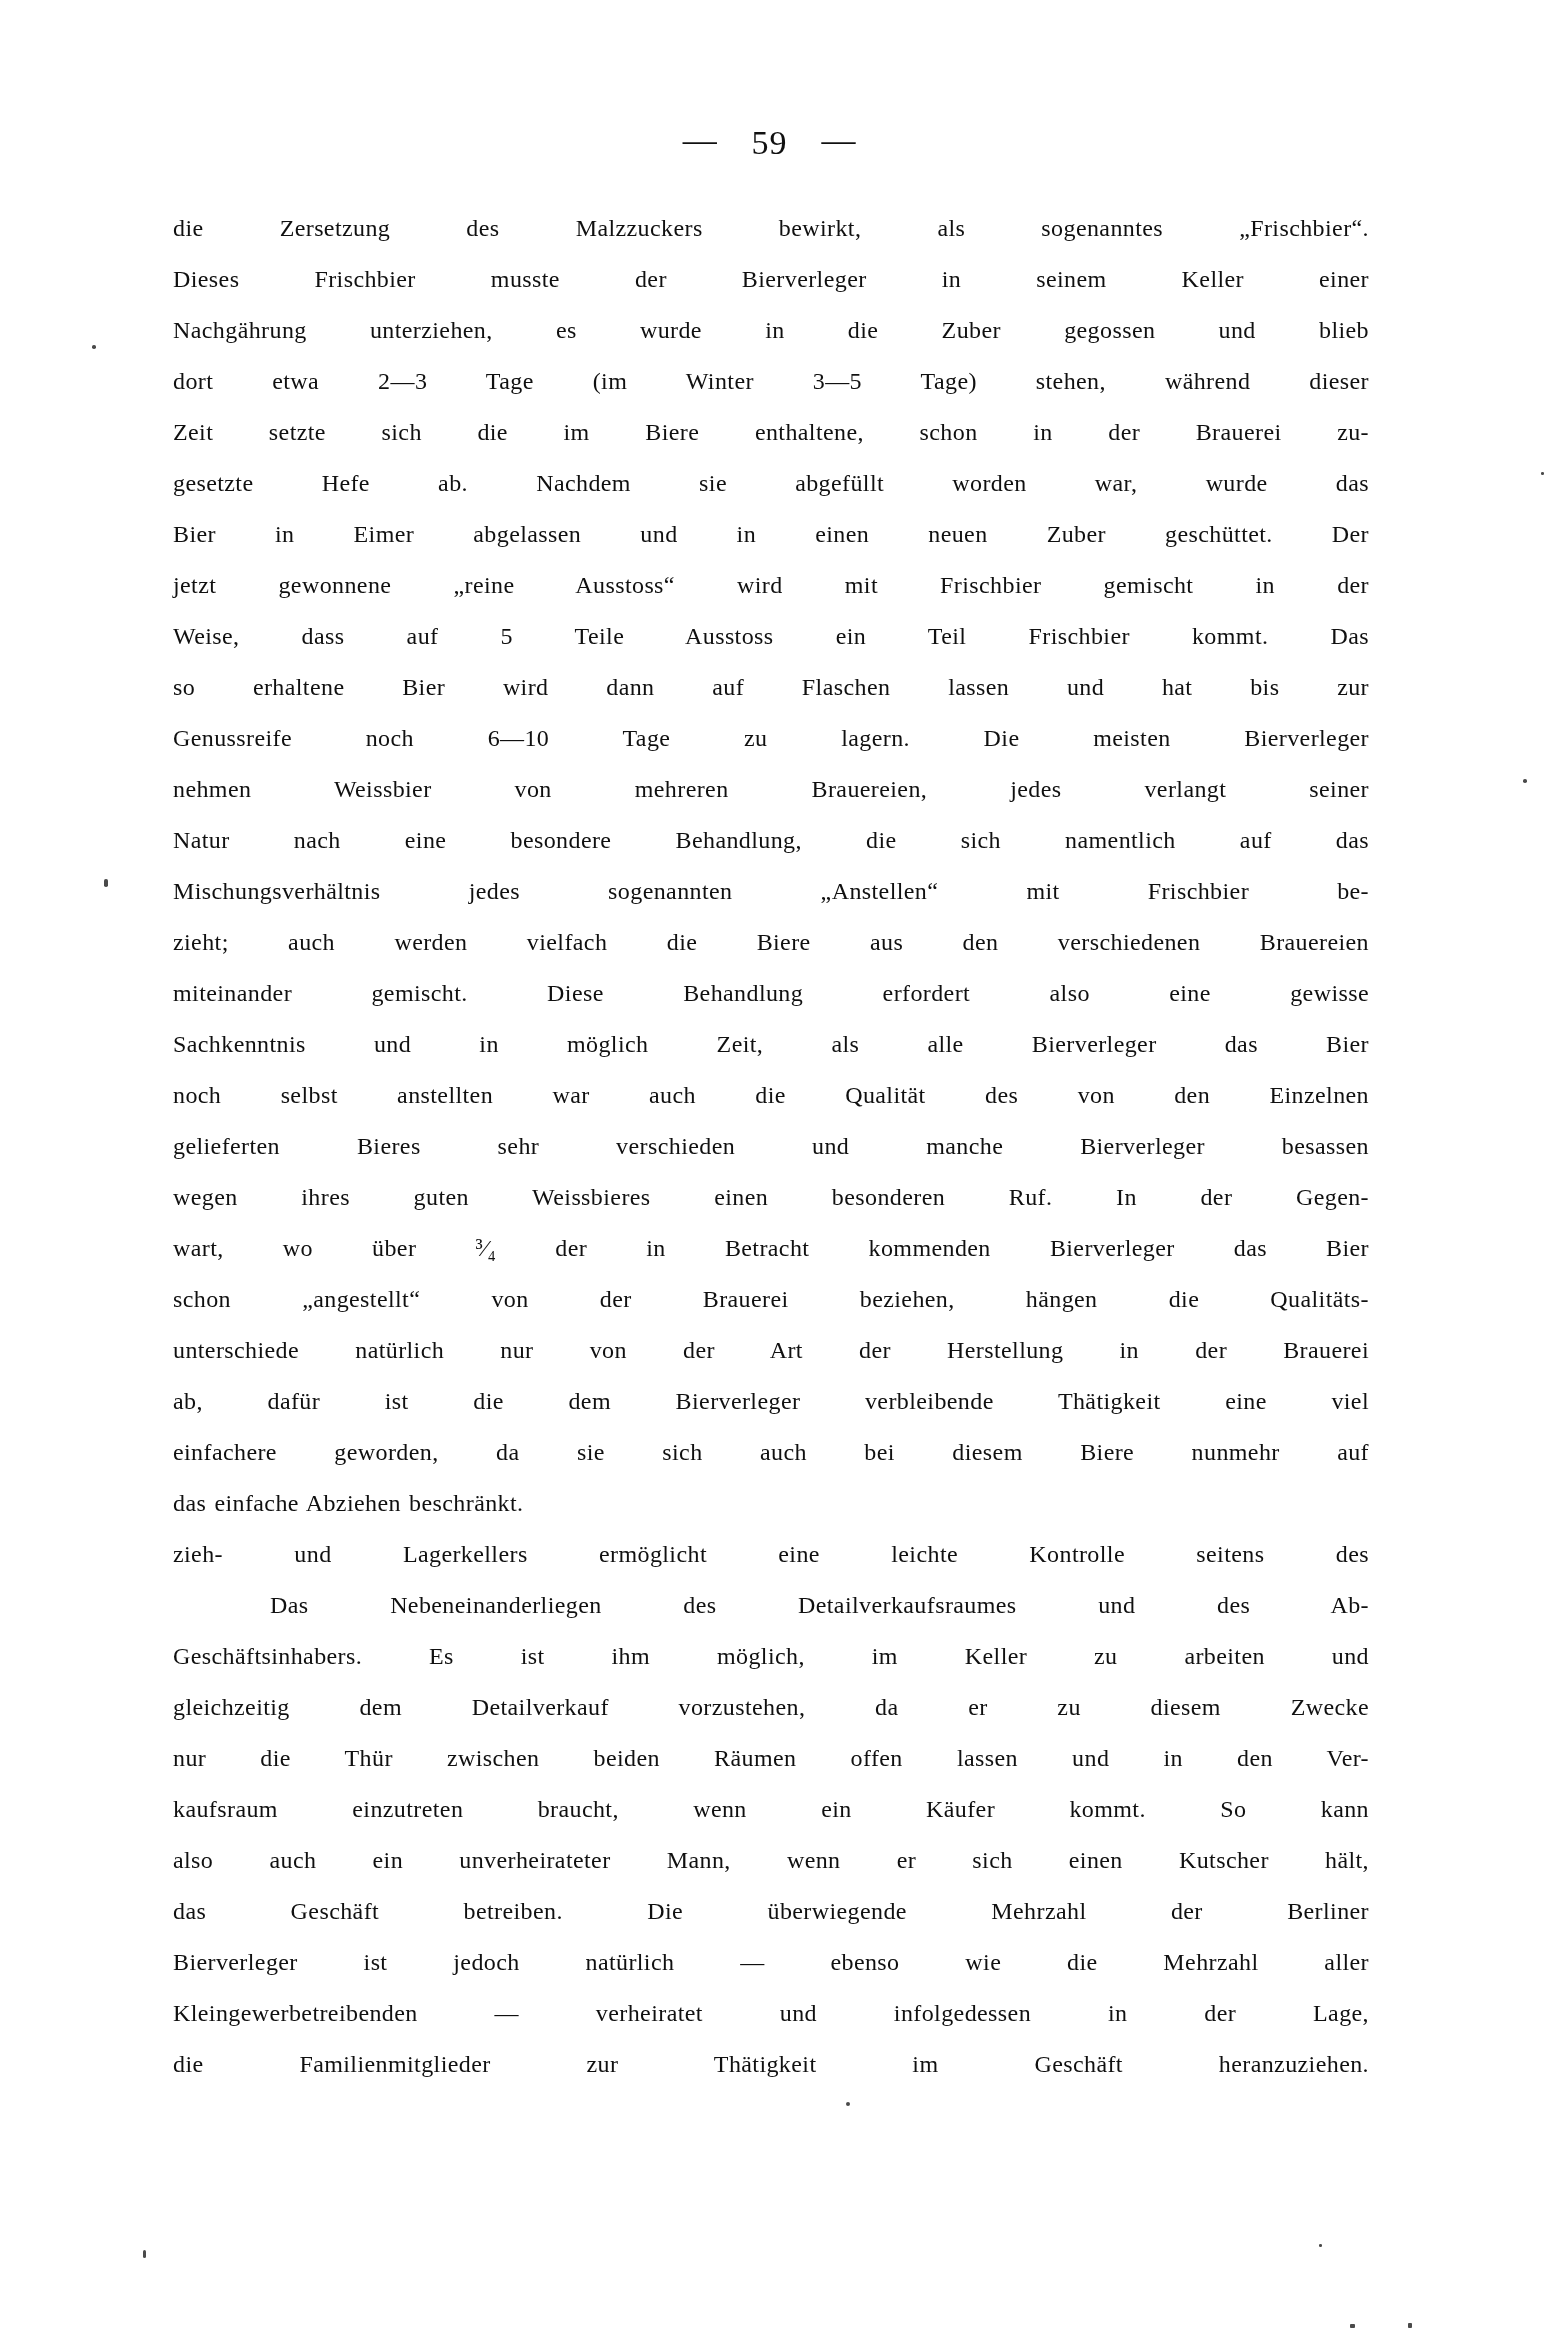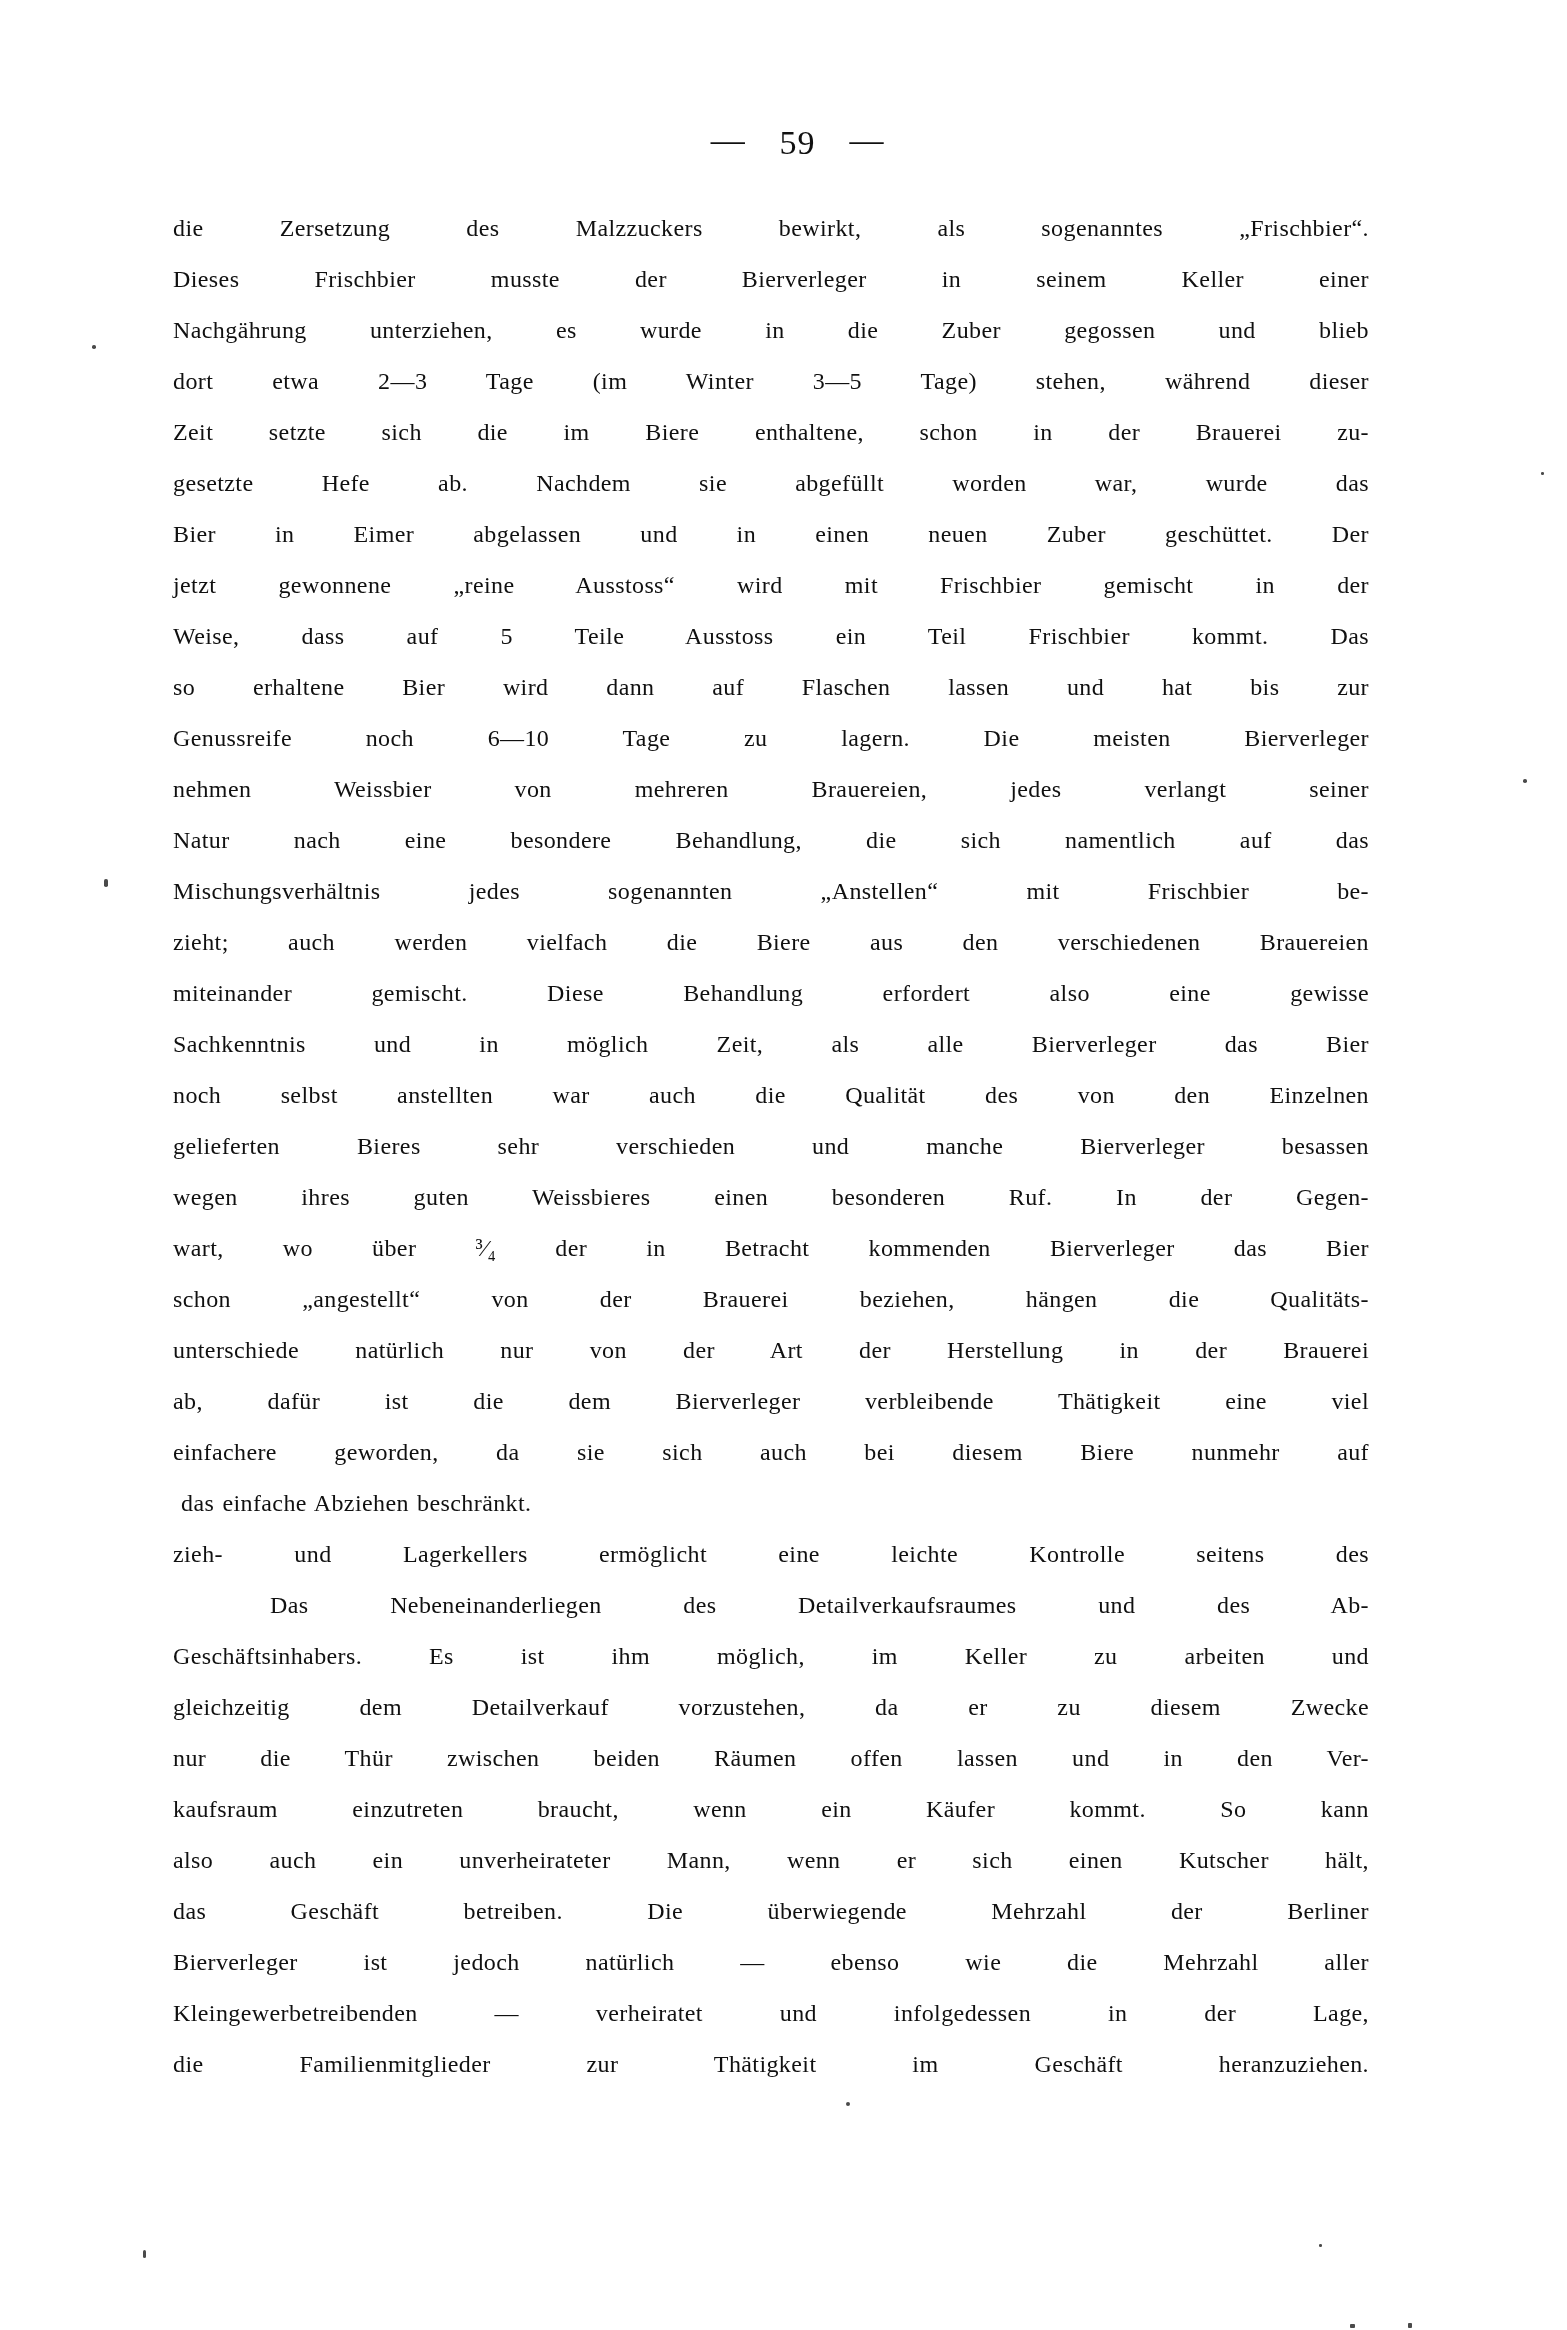--- a/index.html
+++ b/index.html
@@ -23,21 +23,20 @@
   .page-header {
     position: absolute;
     top: 122px;
     left: 0;
     width: 1539px; 
     text-align: center;
     font-size: 34px;
     line-height: 41px;
     letter-spacing: 0.9px;
     white-space: nowrap;
-    padding-left: 28px;
   }
   .page-header .dash {
     display: inline-block;
     margin: 0 34px;
     transform: translateY(-3.5px);
   }
   .text-block {
     position: absolute;
     top: 203px;
     left: 173px;
@@ -47,21 +46,20 @@
     letter-spacing: 0.4px;
     word-spacing: 1.8px;
   }
   .line {
     text-align: justify;
     text-align-last: justify;
     white-space: normal;
   }
   .line.align-left {
     text-align-last: left;
-    margin-left: 8px;
   }
   .line.indent {
     text-indent: 97px;
   }
   
   .speck {
     position: absolute;
     background: #2a2a2a;
     border-radius: 50%;
     opacity: 0.85;

